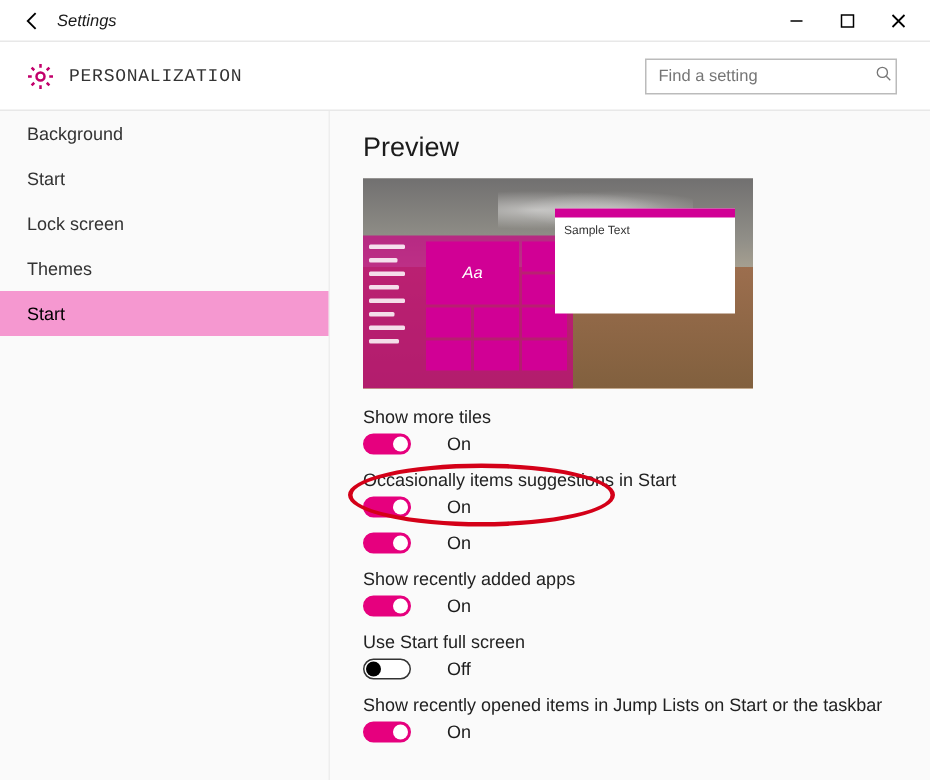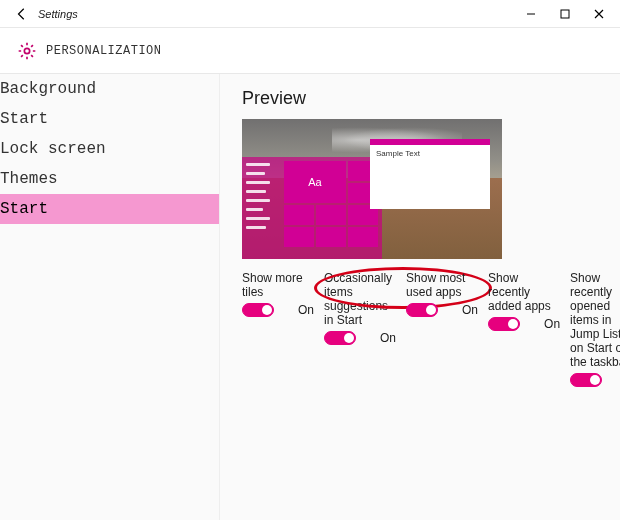--- a/index.html
+++ b/index.html
@@ -76,23 +76,23 @@
   }
 
   .sidebar {
     width: 220px;
     background:#fafafa;
     border-right:1px solid #eee;
   }
   .sb-item {
     height: 30px;
     display:flex; align-items:center;
-    font-size:16px;
+    padding-left: 18px;
+    font-size:12px;
     color:#333;
-    font-family:Liberation Mono, monospace;
   }
   .sb-item.active {
     background:#f598d0;
     color:#000;
   }
 
   .content {
     flex:1;
     padding: 14px 14px 8px 22px;
     overflow:hidden;
@@ -137,36 +137,37 @@
   .startpanel .list .bar{
     height:3px; background: rgba(255,255,255,.85); border-radius:1px; width:70%;
   }
   .startpanel .tiles{
     flex:1;
     display:grid;
     grid-template-columns: repeat(3,1fr);
     grid-auto-rows: 20px;
     gap:2px;
     padding:4px 4px 4px 0;
+    font-style:italic;
   }
   .startpanel .tile{ background:#d10095; }
   .startpanel .tile.big{ grid-column:span 2; grid-row:span 2; display:flex; align-items:center; justify-content:center; color:#fff; font-size:11px;}
   .samplewin{
     position:absolute;
     right:12px; top:20px;
     width:120px; height:70px;
     background:#fff;
     border-top:6px solid #d10095;
   }
   .samplewin .txt{
     position:absolute; top:4px; left:6px; font-size:8px; color:#333;
   }
 
   
-  .settings { margin-top: 12px; display:flex; flex-direction:row; gap:10px;}
+  .settings { margin-top: 12px; display:flex; flex-direction:column; gap:10px;}
   .setting { }
   .setting .label{ font-size:12px; color:#222; margin-bottom:4px; }
   .toggle-row{ display:flex; align-items:center; gap:24px;}
   .toggle{
     width:32px; height:14px;
     border-radius:8px;
     position:relative;
     border:1px solid #333;
   }
   .toggle .knob{
@@ -221,20 +222,29 @@
   <div class="gear">
     <svg viewBox="0 0 24 24">
         <g fill="none" stroke="#c2006b" stroke-width="2">
           <circle cx="12" cy="12" r="3.2"></circle>
           <path d="M12 2v3M12 19v3M2 12h3M19 12h3M4.9 4.9l2.1 2.1M17 17l2.1 2.1M19.1 4.9 17 7M7 17l-2.1 2.1"></path>
         </g>
       </svg>
   </div>
   <div class="pageheader">PERSONALIZATION</div>
   <div class="spacer"></div>
+  <div class="searchbox">
+    <input placeholder="Find a setting" style="">
+    <span class="mag">
+      <svg width="12" height="12" viewBox="0 0 16 16">
+          <circle cx="7" cy="7" r="4.5" stroke="#777" stroke-width="1.2" fill="none"></circle>
+          <line x1="10.5" y1="10.5" x2="14" y2="14" stroke="#777" stroke-width="1.2"></line>
+        </svg>
+    </span>
+  </div>
 </div>
 
 <div class="body">
   <div class="sidebar" id="sidebar">
       <div class="sb-item">Background</div>
       <div class="sb-item">Start</div>
       <div class="sb-item">Lock screen</div>
       <div class="sb-item">Themes</div>
       <div class="sb-item active">Start</div>
     </div>
@@ -288,38 +298,46 @@
           <div class="label">Occasionally items suggestions in Start</div>
           <div class="toggle-row">
             <div class="toggle on">
               <div class="knob"></div>
             </div>
             <span class="state">On</span>
           </div>
           <div class="highlight" style="left: -10px; top: -4px;"></div>
         </div>
         <div class="setting" style="position: relative;">
-          <div class="label">Show most used apps</div>
           <div class="toggle-row">
             <div class="toggle on">
               <div class="knob"></div>
             </div>
             <span class="state">On</span>
           </div>
         </div>
         <div class="setting" style="position: relative;">
           <div class="label">Show recently added apps</div>
           <div class="toggle-row">
             <div class="toggle on">
               <div class="knob"></div>
             </div>
             <span class="state">On</span>
           </div>
         </div>
         <div class="setting" style="position: relative;">
+          <div class="label">Use Start full screen</div>
+          <div class="toggle-row">
+            <div class="toggle off">
+              <div class="knob"></div>
+            </div>
+            <span class="state">Off</span>
+          </div>
+        </div>
+        <div class="setting" style="position: relative;">
           <div class="label">Show recently opened items in Jump Lists on Start or the taskbar</div>
           <div class="toggle-row">
             <div class="toggle on">
               <div class="knob"></div>
             </div>
             <span class="state">On</span>
           </div>
         </div>
       </div>
 

